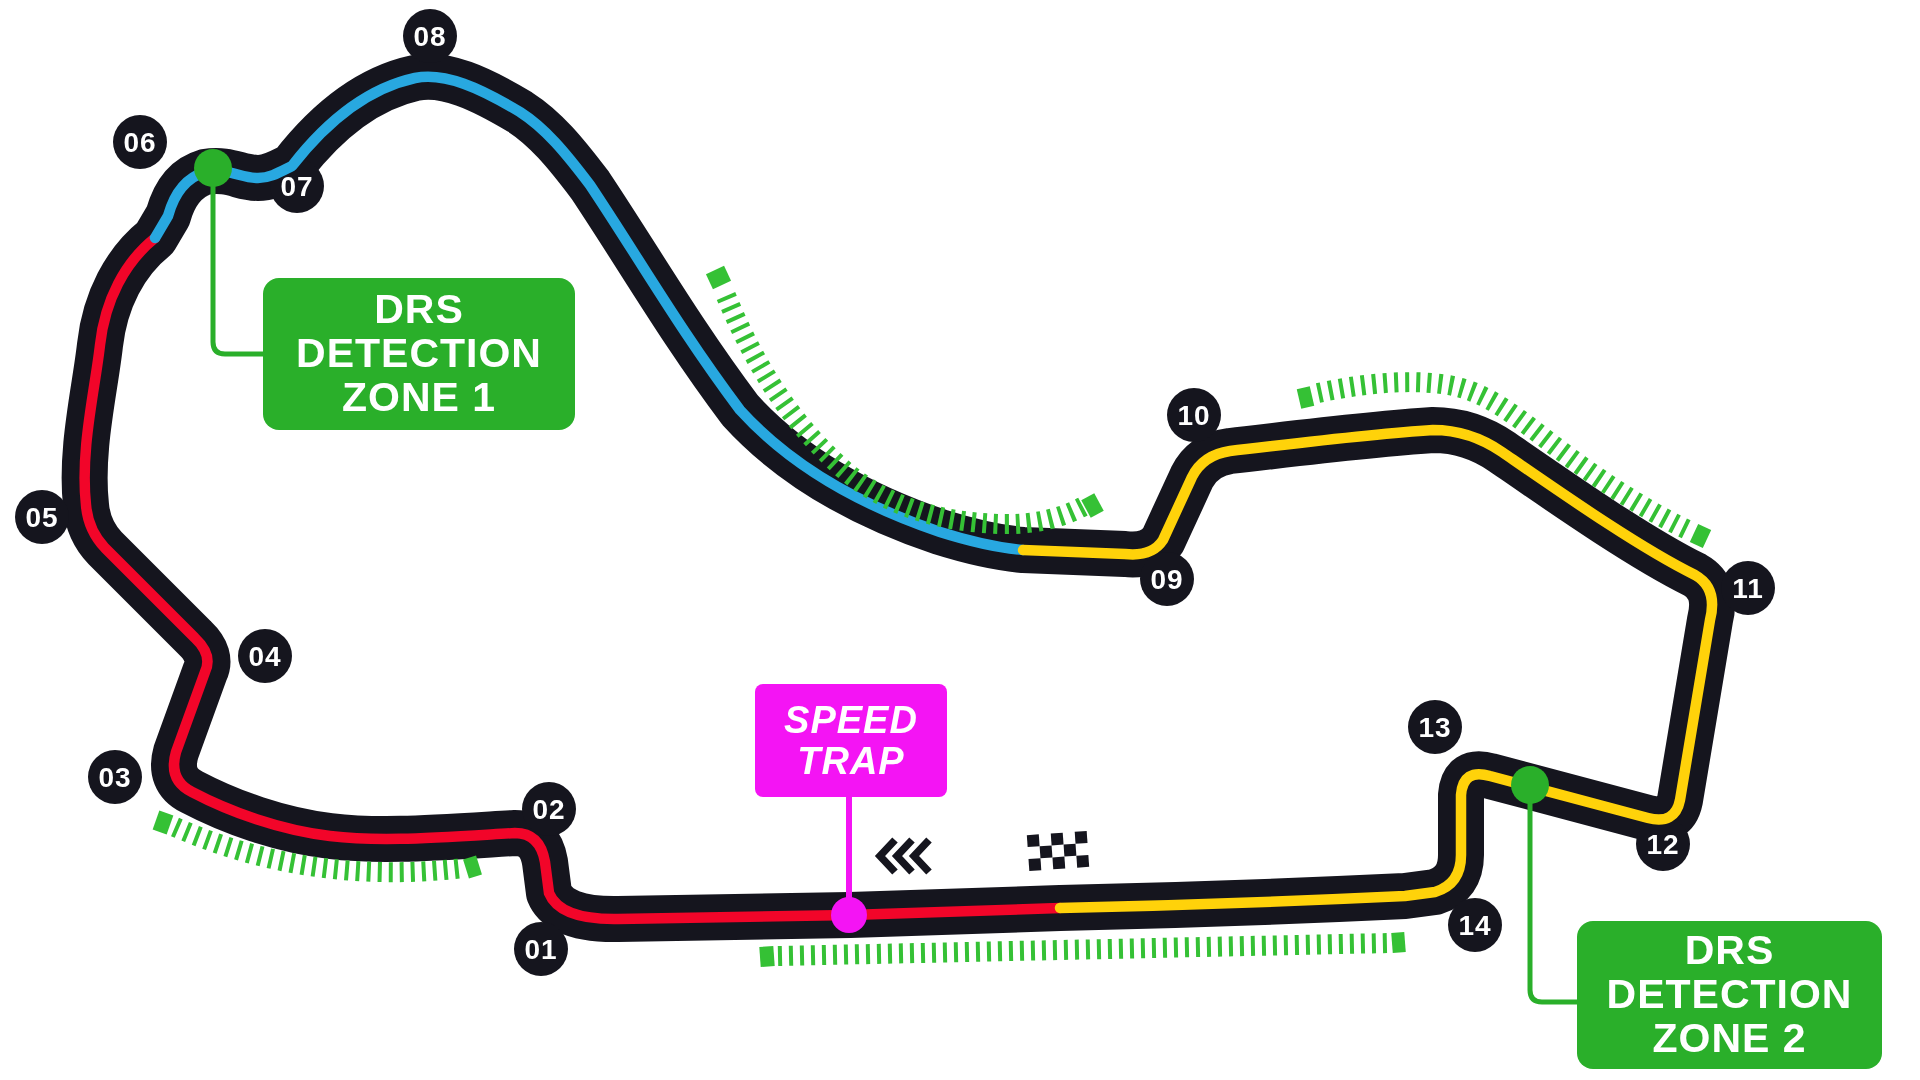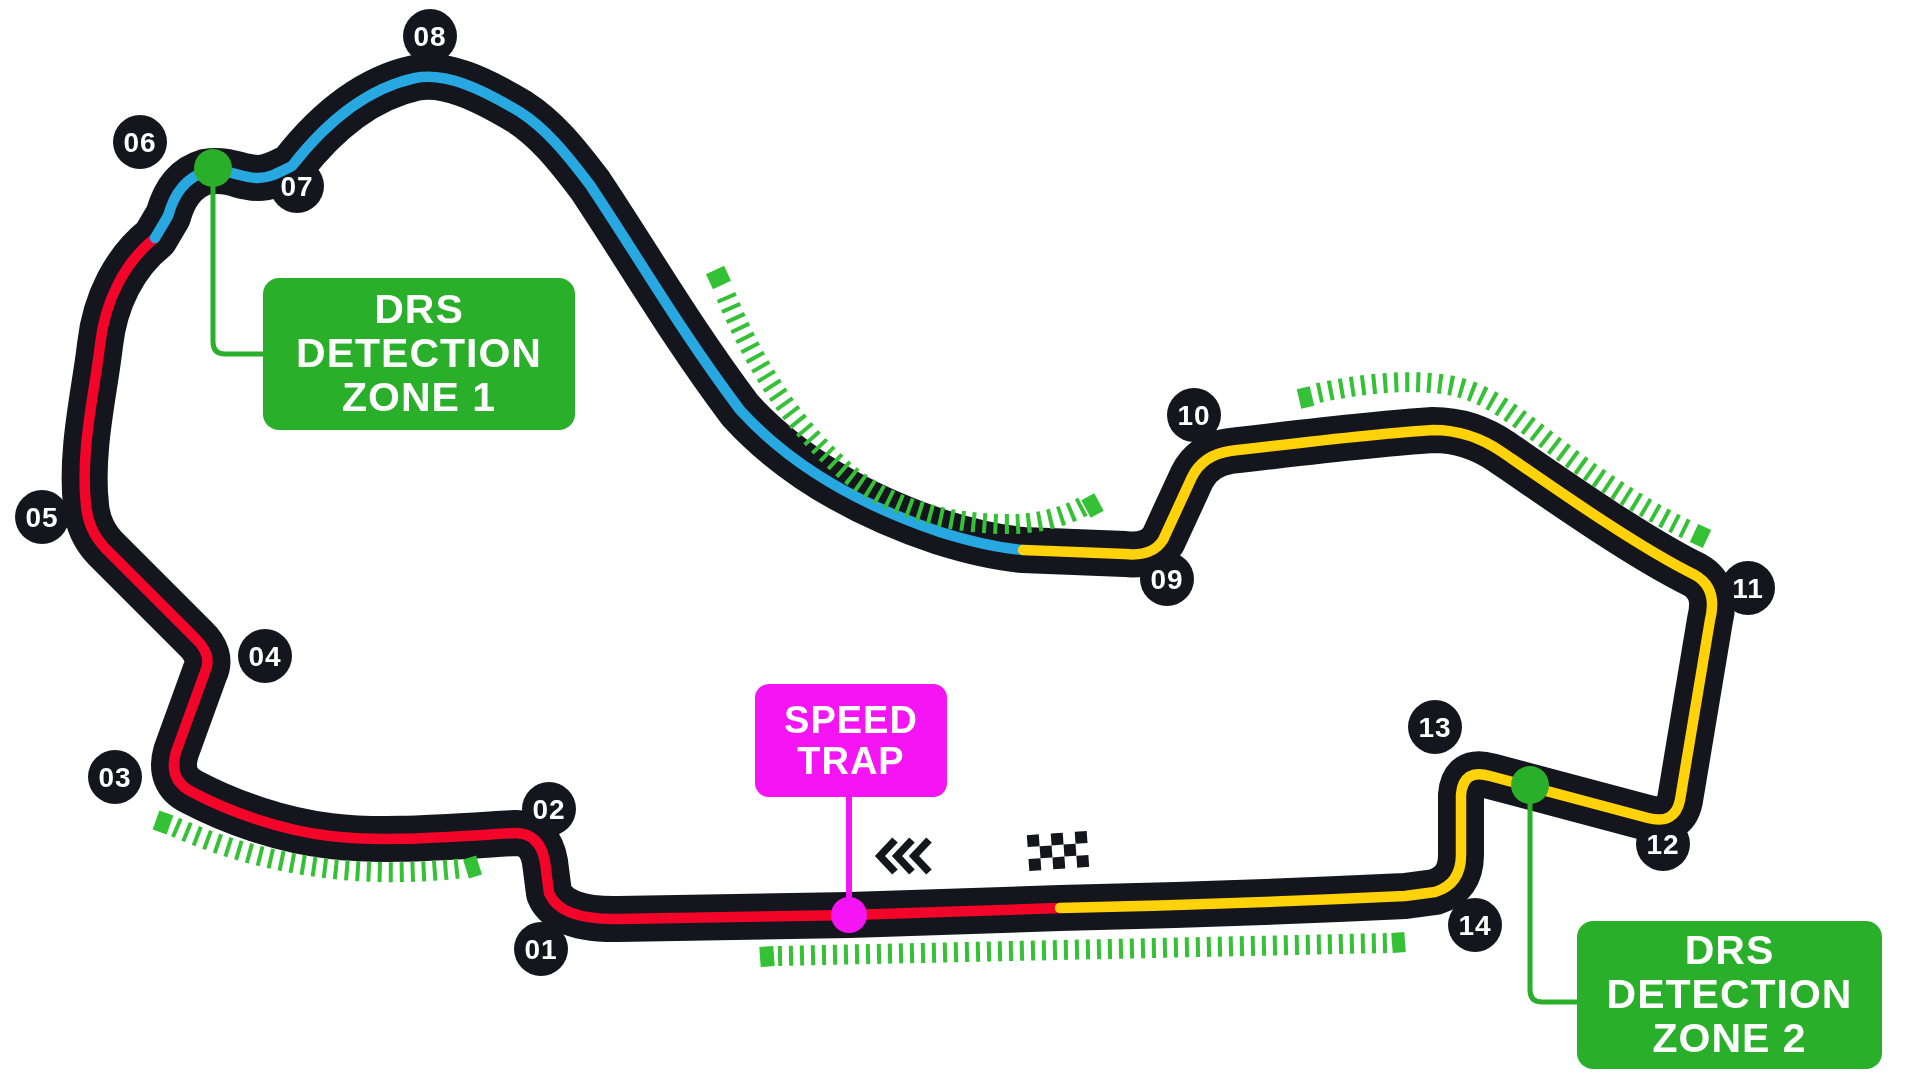--- a/index.html
+++ b/index.html
@@ -11,21 +11,21 @@
   html,body{margin:0;padding:0;background:#fff;}
   .stage{position:relative;width:1920px;height:1080px;background:var(--background);
          overflow:hidden;font-family:"Liberation Sans",sans-serif;}
   .stage svg{position:absolute;inset:0;}
   .turn-num{font-family:"Liberation Sans",sans-serif;font-weight:bold;font-size:28px;
             fill:#fff;text-anchor:middle;letter-spacing:1px;}
   .label{position:absolute;display:flex;flex-direction:column;align-items:center;
          justify-content:center;color:var(--label-text);font-weight:bold;
          text-align:center;text-transform:uppercase;line-height:1.07;}
   .label.green{background:var(--drs-green);border-radius:16px;font-size:41px;letter-spacing:1px;}
-  .label.magenta{background:var(--speed-trap-magenta);border-radius:14px;font-size:38px;letter-spacing:1px;}
+  .label.magenta{background:var(--speed-trap-magenta);border-radius:8px;font-size:38px;letter-spacing:1px;font-style:italic;}
   #drs1{left:263px;top:278px;width:312px;height:152px;}
   #drs2{left:1577px;top:921px;width:305px;height:148px;}
   #speedtrap{left:755px;top:684px;width:192px;height:113px;}
   .track-outline{fill:none;stroke:var(--track);stroke-width:46;stroke-linejoin:round;stroke-linecap:round;}
   .sector{fill:none;stroke-width:10.5;stroke-linecap:round;stroke-linejoin:round;}
   .sector.s1{stroke:var(--sector1-red);} .sector.s2{stroke:var(--sector2-blue);}
   .sector.s3{stroke:var(--sector3-yellow);}
   .ticks{fill:none;stroke:var(--tick-green);stroke-width:20;stroke-dasharray:4 7;}
   .tick-end{fill:none;stroke:var(--tick-green);stroke-width:20;}
   .connector-green{fill:none;stroke:var(--drs-green);stroke-width:5;}

